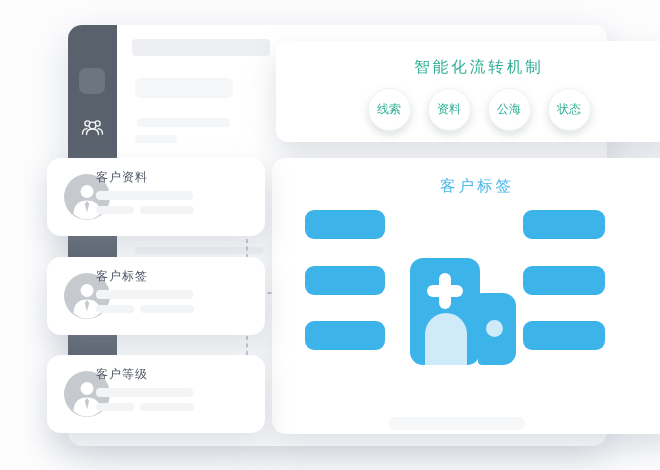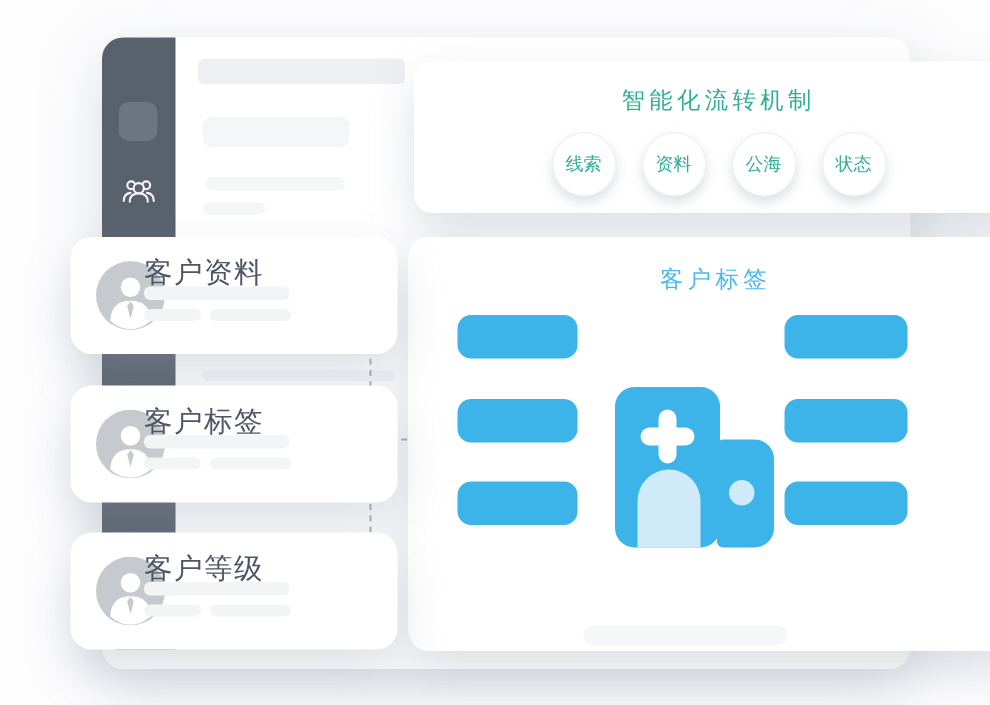--- a/index.html
+++ b/index.html
@@ -41,21 +41,21 @@
   .plus-h{position:absolute;left:155px;top:127px;width:36px;height:12px;background:#fff;border-radius:6px;}
   .plus-v{position:absolute;left:167px;top:115px;width:12px;height:36px;background:#fff;border-radius:6px;}
   .door{position:absolute;left:153px;top:155px;width:42px;height:52px;background:#cfeaf9;border-radius:21px 21px 0 0;}
   .dot{position:absolute;left:214px;top:162px;width:17px;height:17px;background:#cfeaf9;border-radius:50%;}
   .pc-ph{position:absolute;left:117px;top:259px;width:136px;height:13px;background:#f6f7f9;border-radius:6px;}
 
   
   .src-card{width:171px;height:78px;}
   .src1{left:47px;top:158px;} .src2{left:47px;top:257px;} .src3{left:47px;top:355px;}
   .avatar{position:absolute;left:17px;top:16px;width:46px;height:46px;}
-  .src-title{position:absolute;left:49px;top:11px;font-size:19px;color:#4d5664;letter-spacing:1px;}
+  .src-title{position:absolute;left:49px;top:11px;font-size:12px;color:#4d5664;letter-spacing:1px;}
   .ln{position:absolute;background:#f2f4f6;border-radius:4px;}
   .ln1{left:49px;top:33px;width:97px;height:9px;}
   .ln2a{left:49px;top:48px;width:38px;height:8px;}
   .ln2b{left:93px;top:48px;width:54px;height:8px;}
 
   
   .overlay{position:absolute;left:0;top:0;width:660px;height:470px;pointer-events:none;}
   .arrow-circle{position:absolute;left:235px;top:281px;width:24px;height:24px;border-radius:50%;
                 background:#fdfdfe;border:1.3px dashed #a6abb3;box-sizing:border-box;
                 display:flex;align-items:center;justify-content:center;}

